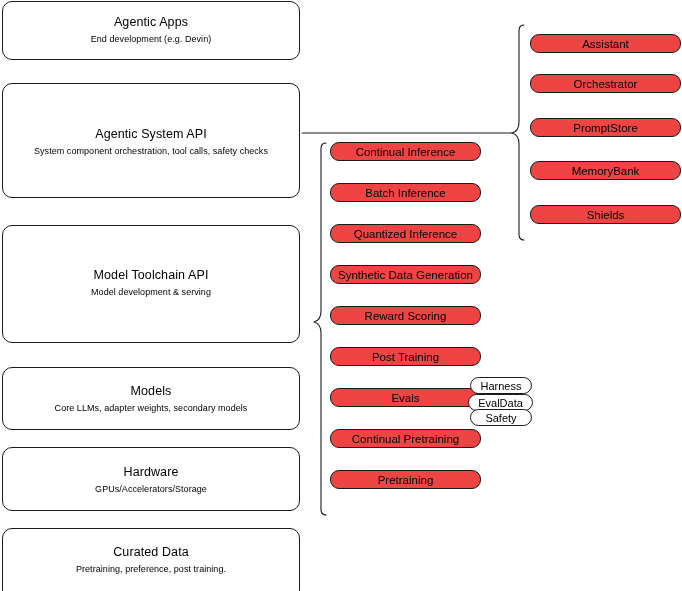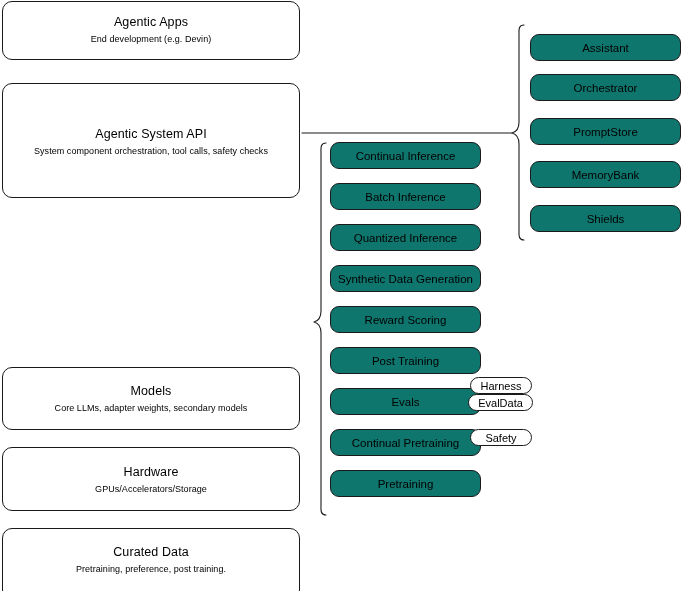--- a/index.html
+++ b/index.html
@@ -56,28 +56,28 @@
     right: 0;
     display: flex;
     flex-direction: column;
     align-items: center;
   }
   
   .chip {
     position: absolute;
     box-sizing: border-box;
     border: 1.2px solid #1a1a1a;
-    background: #0f766e;
+    background: #ef4444;
     border-radius: 9px;
     display: flex;
     align-items: center;
     justify-content: center;
     font-size: 11.5px;
     color: #000;
-    height: 27px;
+    height: 19px;
   }
   .mid-chip { left: 330px; width: 151px; }
   .right-chip { left: 530px; width: 151px; }
   
   .badge {
     position: absolute;
     box-sizing: border-box;
     border: 1.3px solid #1a1a1a;
     background: #ffffff;
     border-radius: 999px;
@@ -126,20 +126,26 @@
     </div>
   </div>
 
   <div class="node stack-node" style="top:83px;height:115px;">
     <div class="inner" style="top:43px;">
       <div class="title">Agentic System API</div>
       <div class="subtitle">System component orchestration, tool calls, safety checks</div>
     </div>
   </div>
 
+  <div class="node stack-node" style="top:225px;height:118px;">
+    <div class="inner" style="top:42px;">
+      <div class="title">Model Toolchain API</div>
+      <div class="subtitle">Model development &amp; serving</div>
+    </div>
+  </div>
 
   <div class="node stack-node" style="top:367px;height:63px;">
     <div class="inner" style="top:16px;">
       <div class="title">Models</div>
       <div class="subtitle">Core LLMs, adapter weights, secondary models</div>
     </div>
   </div>
 
   <div class="node stack-node" style="top:447px;height:64px;">
     <div class="inner" style="top:17px;">
@@ -182,21 +188,21 @@
   <div class="chip mid-chip" style="top:470px;">
     <span>Pretraining</span>
   </div>
 
   <div class="badge" style="left:470px;top:377px;width:62px;">
     <span>Harness</span>
   </div>
   <div class="badge" style="left:468px;top:394px;width:65px;">
     <span>EvalData</span>
   </div>
-  <div class="badge" style="left:470px;top:429px;width:62px;">
+  <div class="badge" style="left:470px;top:409px;width:62px;">
     <span>Safety</span>
   </div>
 
   <div class="chip right-chip" style="top:34px;">
     <span>Assistant</span>
   </div>
   <div class="chip right-chip" style="top:74px;">
     <span>Orchestrator</span>
   </div>
   <div class="chip right-chip" style="top:118px;text-align:center;">

